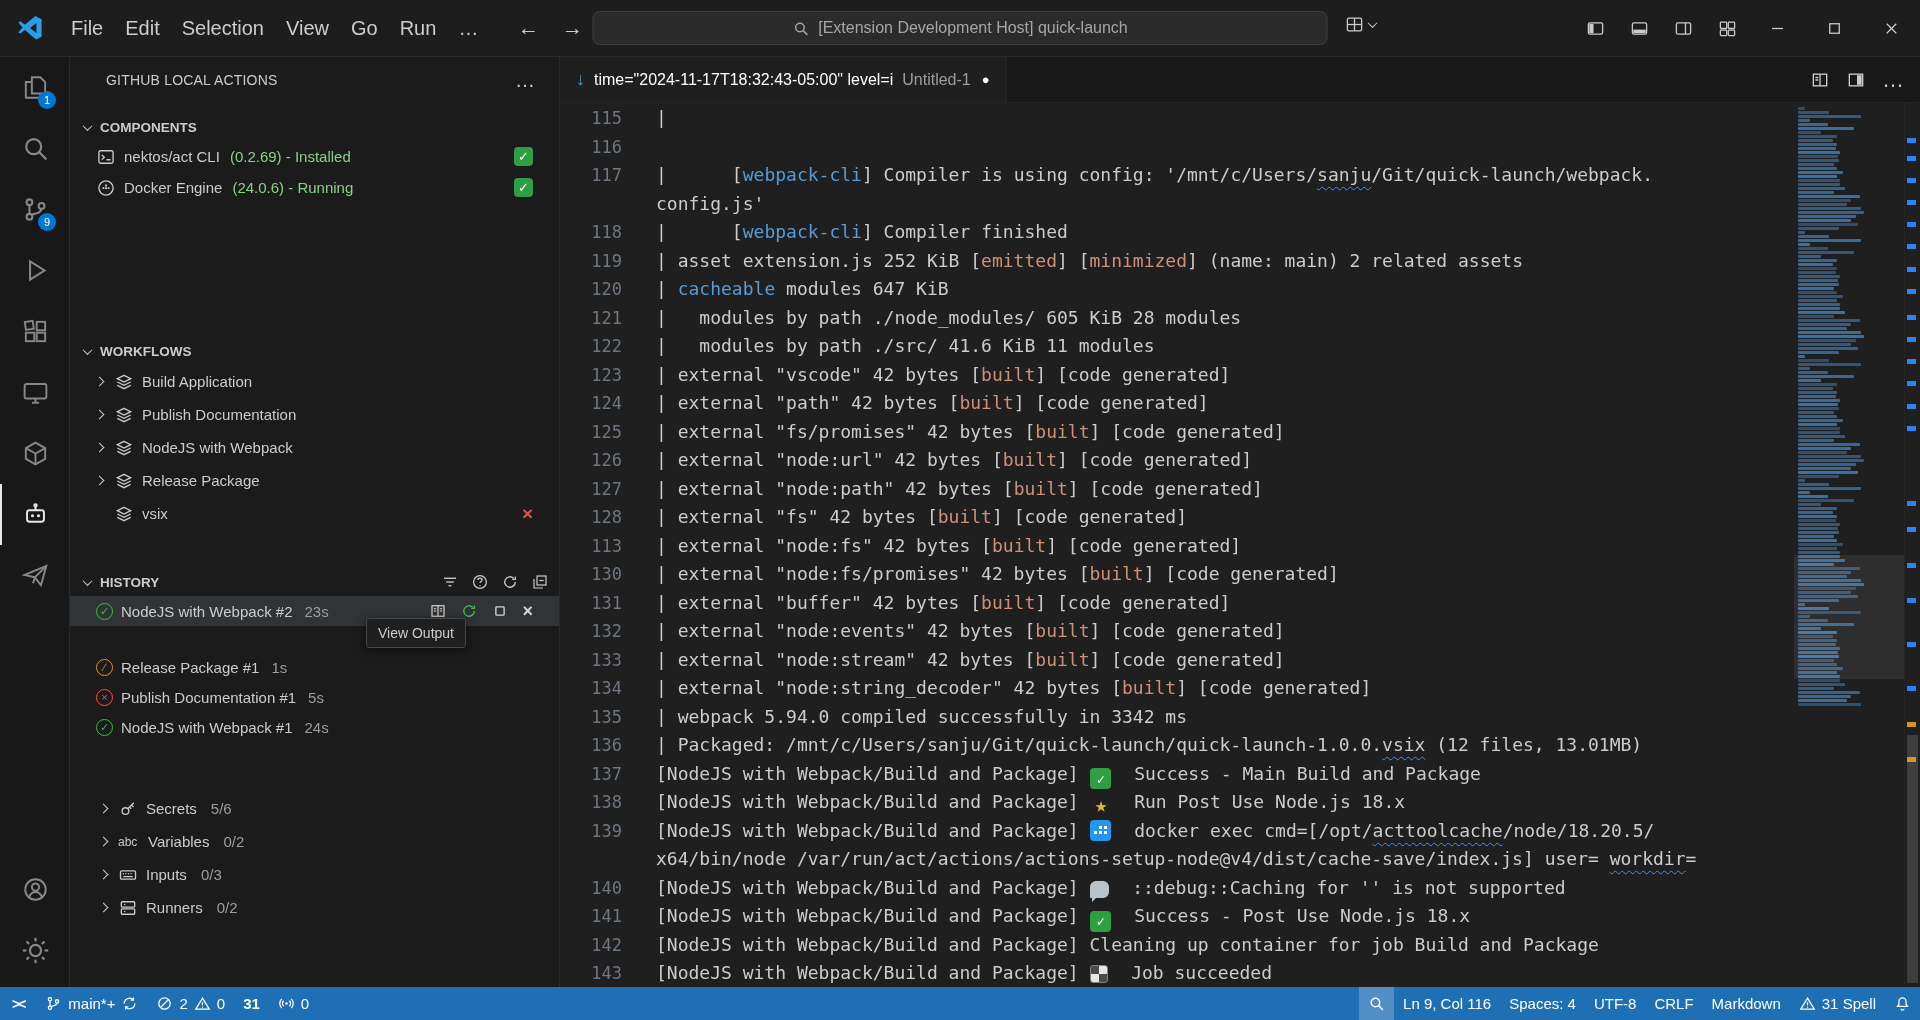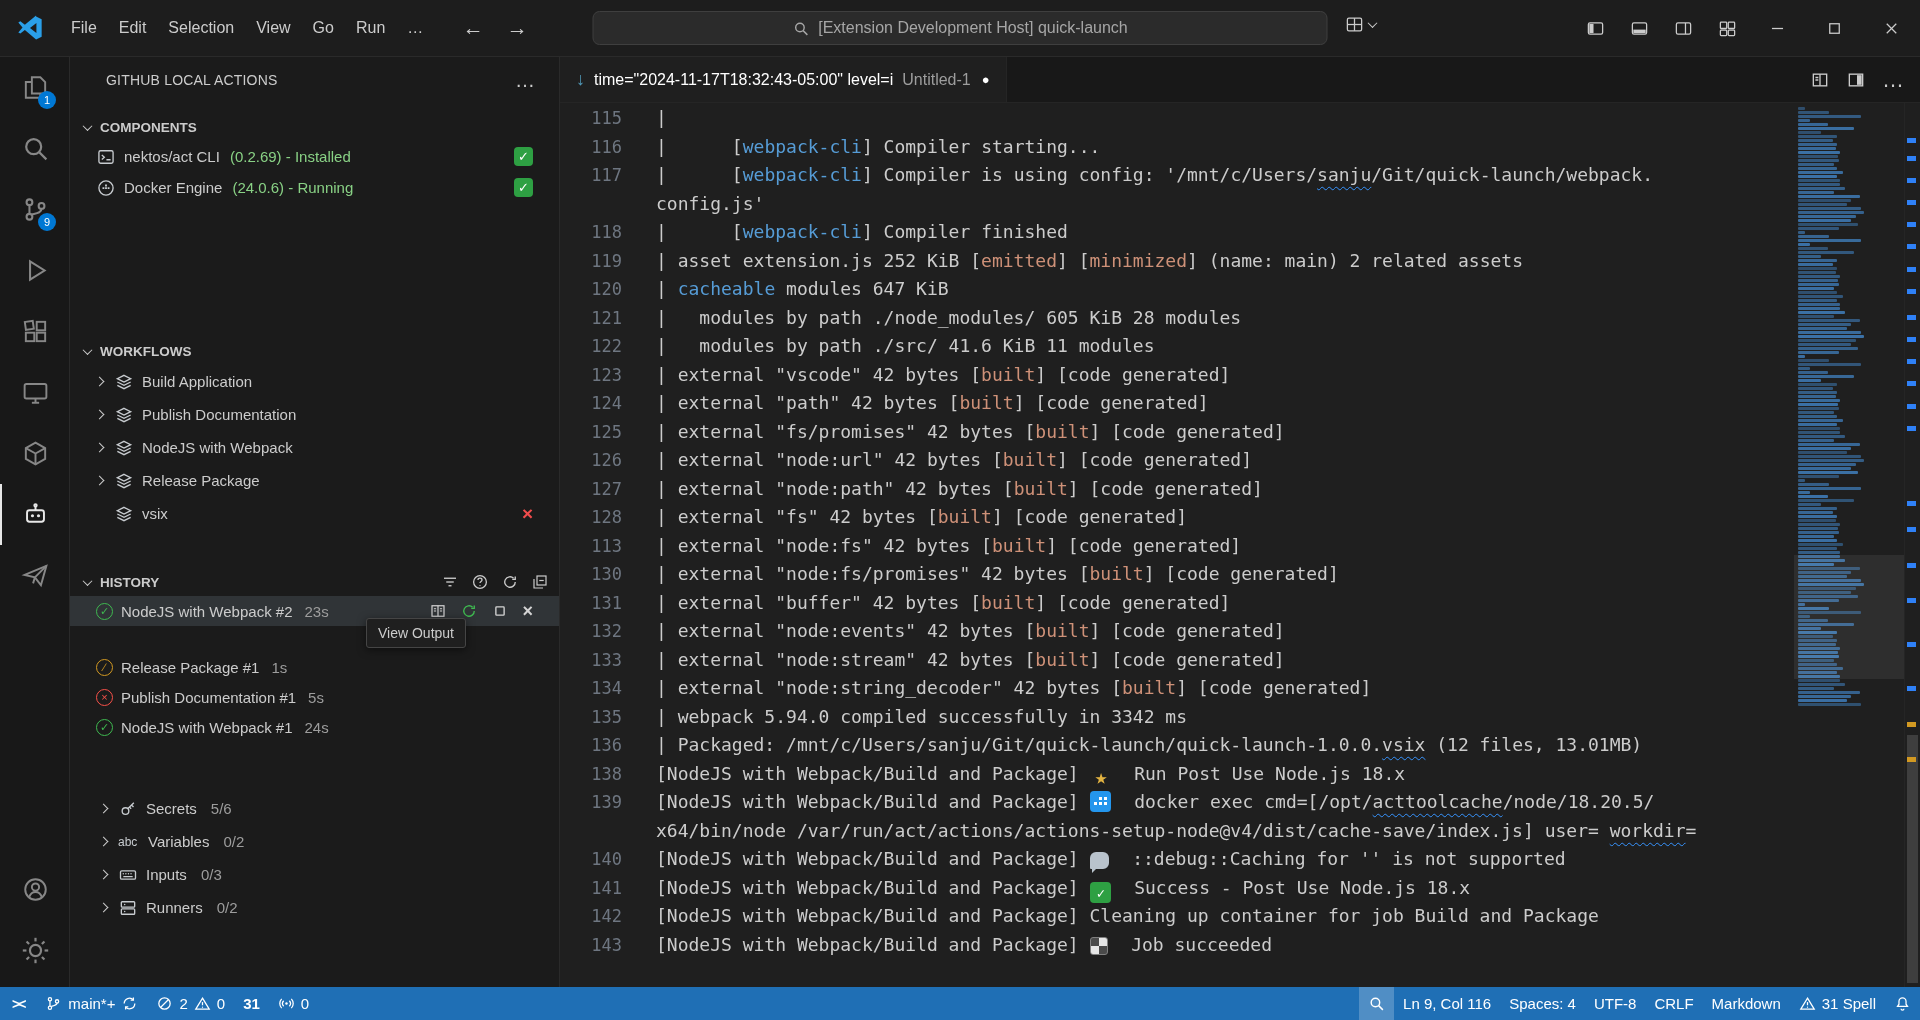--- a/index.html
+++ b/index.html
@@ -10,21 +10,21 @@
     font-size: 15px; cursor: default; user-select: none;
   }
   .window { display: flex; flex-direction: column; width: 1920px; height: 1020px; }
 
   
   .titlebar { flex: 0 0 56px; background: #1d1d1d; border-bottom: 1px solid #2a2a2a;
               display: flex; align-items: center; position: relative; }
   .logo { width: 60px; display: flex; align-items: center; justify-content: center; }
   .logo svg { width: 28px; height: 28px; }
   .menubar { display: flex; align-items: center; }
-  .menu-item { padding: 6px 11px; font-size: 16px; color: #cccccc; border-radius: 6px; }
+  .menu-item { padding: 6px 11px; font-size: 20px; color: #cccccc; border-radius: 6px; }
   .nav-arrows { display: flex; gap: 10px; margin-left: 22px; }
   .nav-btn { width: 34px; height: 34px; display: flex; align-items: center; justify-content: center;
              font-size: 21px; color: #cccccc; border-radius: 6px; }
   .search-box { position: absolute; left: 50%; transform: translateX(-50%); top: 11px;
                 width: 735px; height: 34px; background: #2b2b2b; border: 1px solid #3f3f3f;
                 border-radius: 7px; display: flex; align-items: center; justify-content: center;
                 gap: 9px; color: #a6a6a6; font-size: 16px; }
   .search-box .icon { width: 17px; height: 17px; color: #a6a6a6; }
   .profile-btn { position: absolute; left: calc(50% + 385px); top: 15px; display: flex;
                  align-items: center; gap: 5px; color: #cccccc; }
@@ -641,21 +641,21 @@
                 <rect x="4" y="5" width="16" height="14"></rect>
                 <rect x="13.2" y="6.2" width="5.6" height="11.6" fill="currentColor" stroke="none"></rect>
               </svg>
           </span>
           <span class="ellipsis-txt">…</span>
         </div>
       </div>
       <div class="editor-body">
         <div class="code-area">
             <div class="code-line"><span class="gutter">115</span><span class="code-text"><span>|</span></span></div>
-            <div class="code-line"><span class="gutter">116</span><span class="code-text"><span>|      [</span><span class="tok-b">webpack-cli</span><span>] Compiler starting...</span></span></div>
+            <div class="code-line"><span class="gutter">116</span></div>
             <div class="code-line"><span class="gutter">117</span><span class="code-text"><span>|      [</span><span class="tok-b">webpack-cli</span><span>] Compiler is using config: '/mnt/c/Users/</span><span class="squig">sanju</span><span>/Git/quick-launch/webpack.</span></span></div>
             <div class="code-line"><span class="gutter"></span><span class="code-text"><span>config.js'</span></span></div>
             <div class="code-line"><span class="gutter">118</span><span class="code-text"><span>|      [</span><span class="tok-b">webpack-cli</span><span>] Compiler finished</span></span></div>
             <div class="code-line"><span class="gutter">119</span><span class="code-text"><span>| asset extension.js 252 KiB [</span><span class="tok-o">emitted</span><span>] [</span><span class="tok-o">minimized</span><span>] (name: main) 2 related assets</span></span></div>
             <div class="code-line"><span class="gutter">120</span><span class="code-text"><span>| </span><span class="tok-b">cacheable</span><span> modules 647 KiB</span></span></div>
             <div class="code-line"><span class="gutter">121</span><span class="code-text"><span>|   modules by path ./node_modules/ 605 KiB 28 modules</span></span></div>
             <div class="code-line"><span class="gutter">122</span><span class="code-text"><span>|   modules by path ./src/ 41.6 KiB 11 modules</span></span></div>
             <div class="code-line"><span class="gutter">123</span><span class="code-text"><span>| external "vscode" 42 bytes [</span><span class="tok-o">built</span><span>] [code generated]</span></span></div>
             <div class="code-line"><span class="gutter">124</span><span class="code-text"><span>| external "path" 42 bytes [</span><span class="tok-o">built</span><span>] [code generated]</span></span></div>
             <div class="code-line"><span class="gutter">125</span><span class="code-text"><span>| external "fs/promises" 42 bytes [</span><span class="tok-o">built</span><span>] [code generated]</span></span></div>
@@ -663,20 +663,21 @@
             <div class="code-line"><span class="gutter">127</span><span class="code-text"><span>| external "node:path" 42 bytes [</span><span class="tok-o">built</span><span>] [code generated]</span></span></div>
             <div class="code-line"><span class="gutter">128</span><span class="code-text"><span>| external "fs" 42 bytes [</span><span class="tok-o">built</span><span>] [code generated]</span></span></div>
             <div class="code-line"><span class="gutter">113</span><span class="code-text"><span>| external "node:fs" 42 bytes [</span><span class="tok-o">built</span><span>] [code generated]</span></span></div>
             <div class="code-line"><span class="gutter">130</span><span class="code-text"><span>| external "node:fs/promises" 42 bytes [</span><span class="tok-o">built</span><span>] [code generated]</span></span></div>
             <div class="code-line"><span class="gutter">131</span><span class="code-text"><span>| external "buffer" 42 bytes [</span><span class="tok-o">built</span><span>] [code generated]</span></span></div>
             <div class="code-line"><span class="gutter">132</span><span class="code-text"><span>| external "node:events" 42 bytes [</span><span class="tok-o">built</span><span>] [code generated]</span></span></div>
             <div class="code-line"><span class="gutter">133</span><span class="code-text"><span>| external "node:stream" 42 bytes [</span><span class="tok-o">built</span><span>] [code generated]</span></span></div>
             <div class="code-line"><span class="gutter">134</span><span class="code-text"><span>| external "node:string_decoder" 42 bytes [</span><span class="tok-o">built</span><span>] [code generated]</span></span></div>
             <div class="code-line"><span class="gutter">135</span><span class="code-text"><span>| webpack 5.94.0 compiled successfully in 3342 ms</span></span></div>
             <div class="code-line"><span class="gutter">136</span><span class="code-text"><span>| Packaged: /mnt/c/Users/sanju/Git/quick-launch/quick-launch-1.0.0.</span><span class="squig">vsix</span><span> (12 files, 13.01MB)</span></span></div>
+            <div class="code-line"><span class="gutter">137</span><span class="code-text"><span>[NodeJS with Webpack/Build and Package] </span><span class="emo emo-check">✓</span><span>  Success - Main Build and Package</span></span></div>
             <div class="code-line"><span class="gutter">138</span><span class="code-text"><span>[NodeJS with Webpack/Build and Package] </span><span class="emo emo-star">★</span><span>  Run Post Use Node.js 18.x</span></span></div>
             <div class="code-line"><span class="gutter">139</span><span class="code-text"><span>[NodeJS with Webpack/Build and Package] </span><span class="emo emo-whale"></span><span>  docker exec cmd=[/opt/</span><span class="squig">acttoolcache</span><span>/node/18.20.5/</span></span></div>
             <div class="code-line"><span class="gutter"></span><span class="code-text"><span>x64/bin/node /var/run/act/actions/actions-setup-node@v4/dist/cache-save/index.js] user= </span><span class="squig">workdir</span><span>=</span></span></div>
             <div class="code-line"><span class="gutter">140</span><span class="code-text"><span>[NodeJS with Webpack/Build and Package] </span><span class="emo emo-speech"></span><span>  ::debug::Caching for '' is not supported</span></span></div>
             <div class="code-line"><span class="gutter">141</span><span class="code-text"><span>[NodeJS with Webpack/Build and Package] </span><span class="emo emo-check">✓</span><span>  Success - Post Use Node.js 18.x</span></span></div>
             <div class="code-line"><span class="gutter">142</span><span class="code-text"><span>[NodeJS with Webpack/Build and Package] Cleaning up container for job Build and Package</span></span></div>
             <div class="code-line"><span class="gutter">143</span><span class="code-text"><span>[NodeJS with Webpack/Build and Package] </span><span class="emo emo-flag"></span><span>  Job succeeded</span></span></div>
           </div>
         <div class="minimap">
             <div class="mm-row" style="width: 6.62px; opacity: 0.5;"></div>

